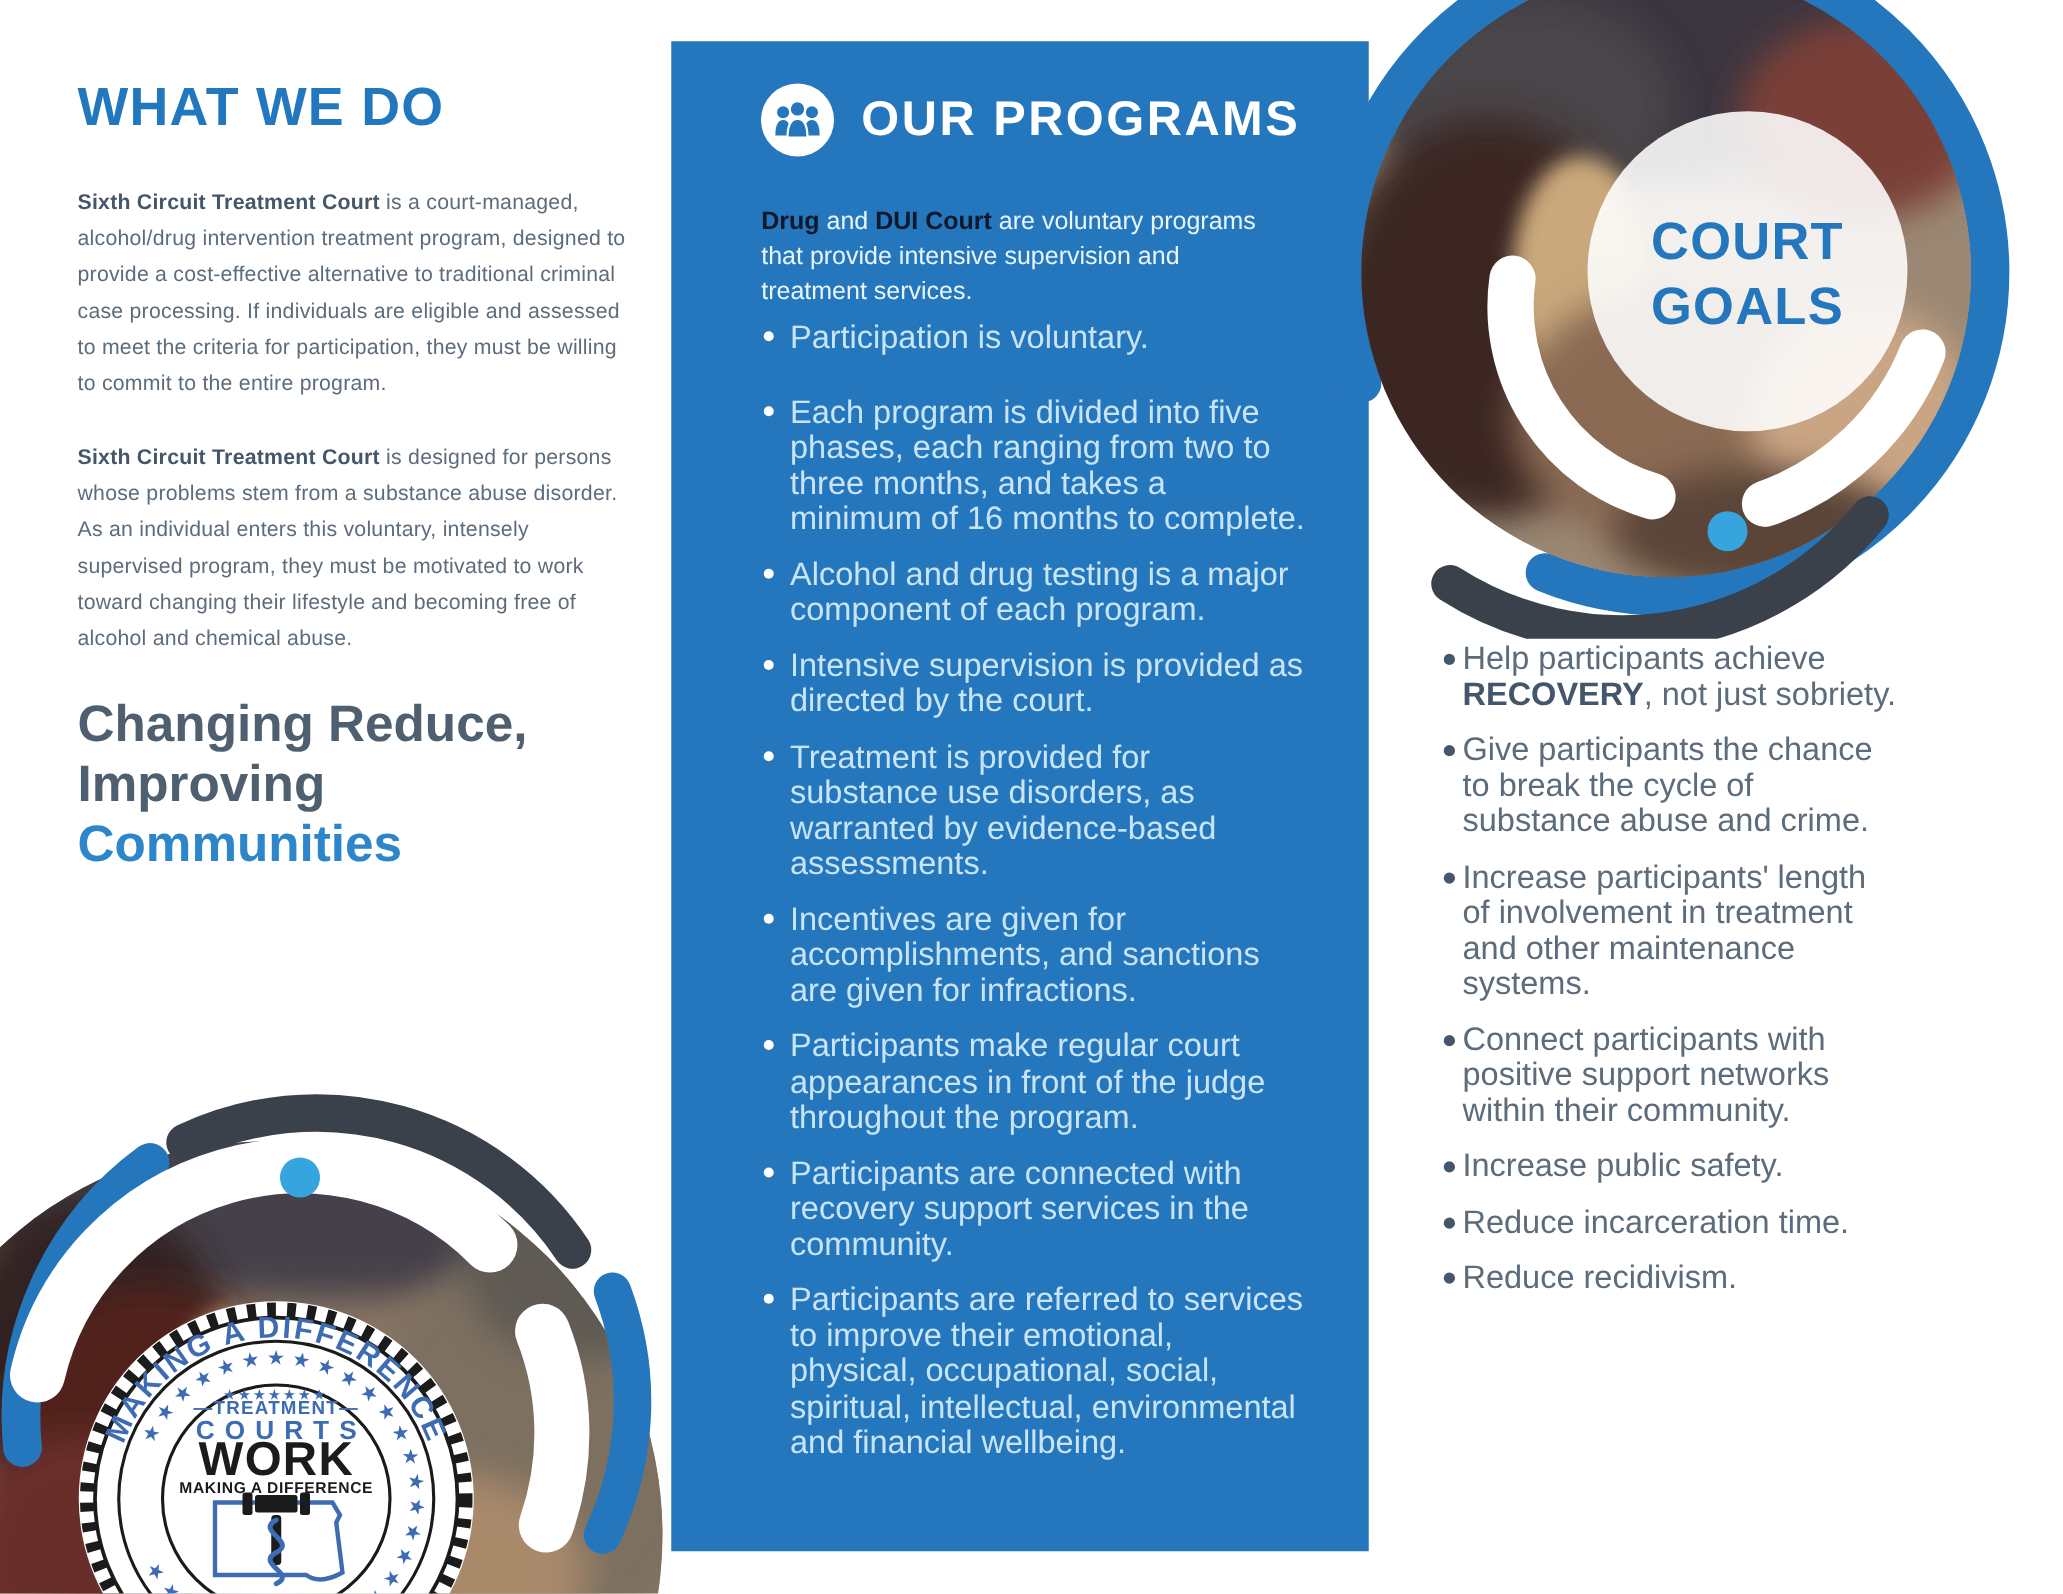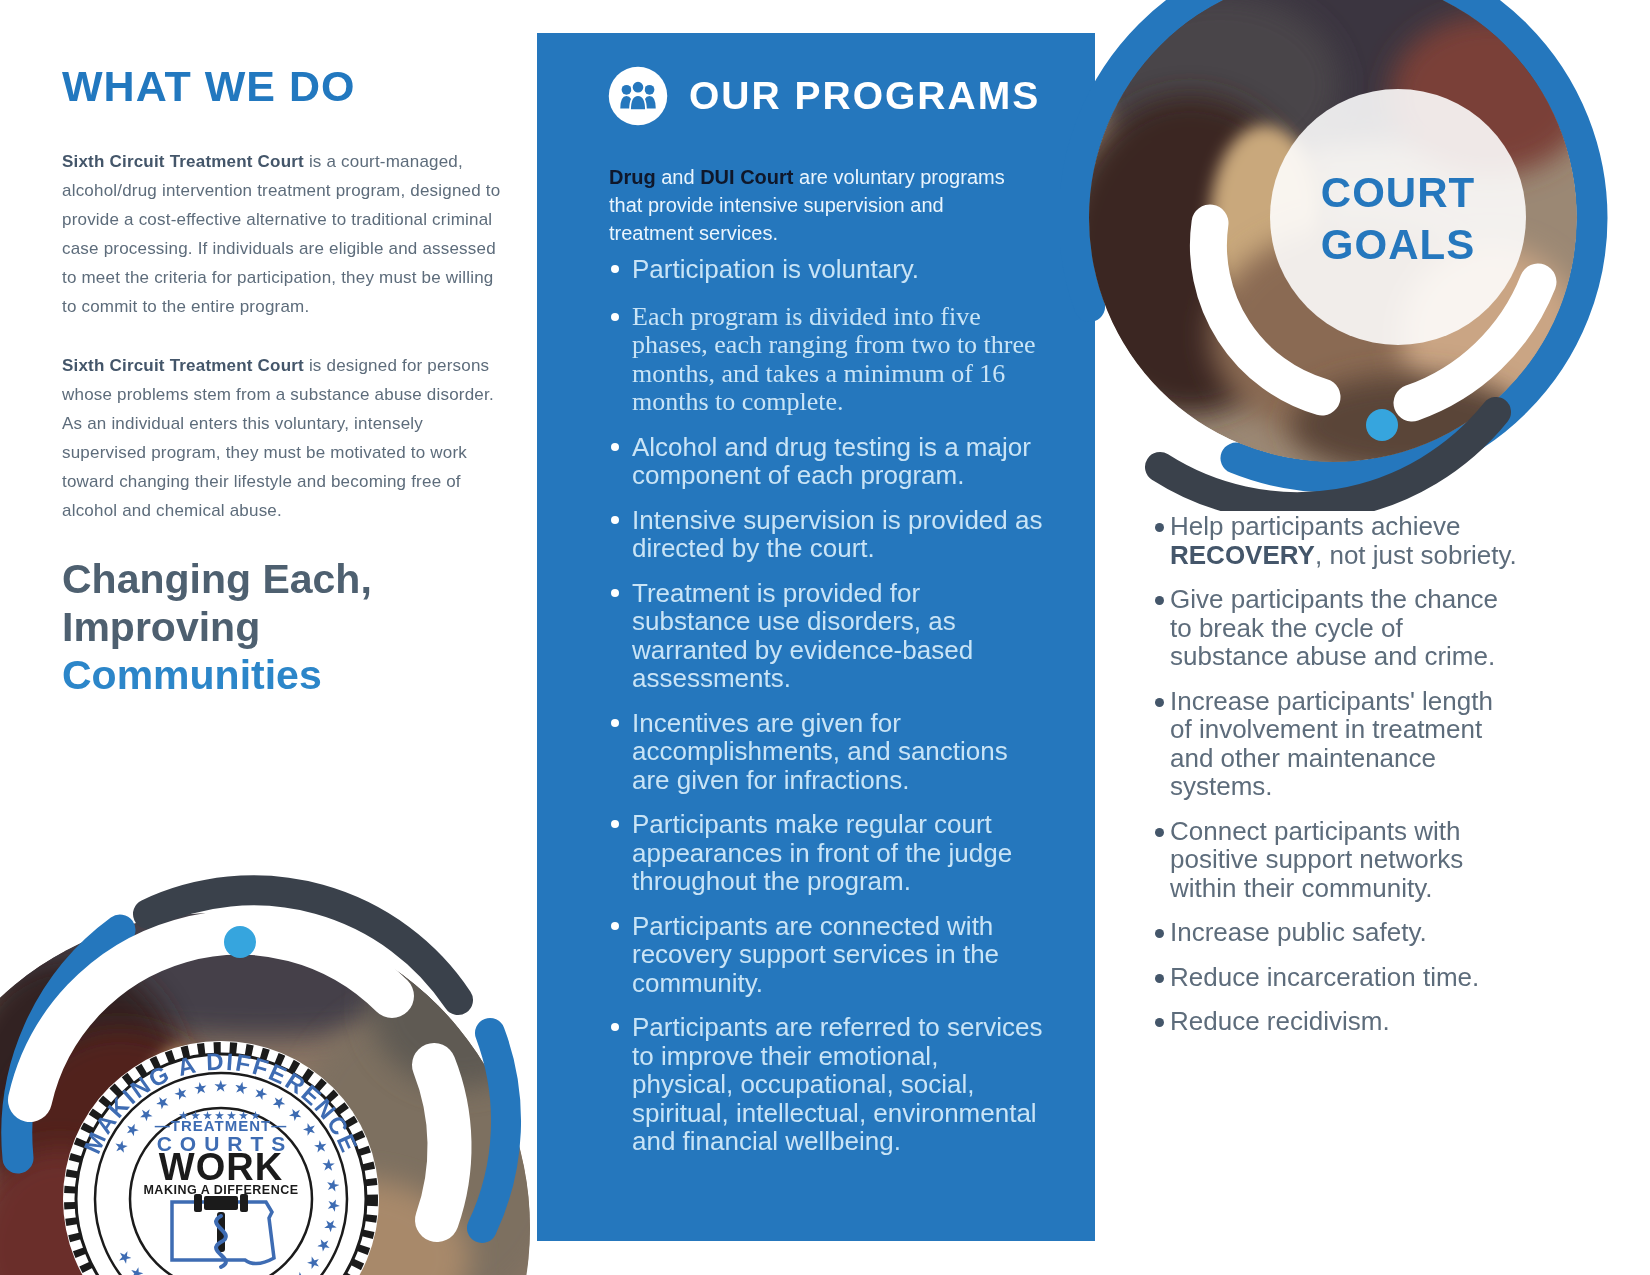--- a/index.html
+++ b/index.html
@@ -26,21 +26,21 @@
   .panel-title{font-size:39px;font-weight:800;color:#fff;letter-spacing:2px;}
   .panel-intro{position:absolute;left:72px;top:110px;width:402px;font-size:20px;line-height:28px;
                color:var(--panelTextBright);}
   .panel-intro b{color:#0f172a;font-weight:700;}
   ul.blist{list-style:none;margin:0;padding:0;}
   ul.blist li{position:relative;padding-left:23px;font-size:26px;line-height:28.5px;}
   .panel-bullets{position:absolute;left:72px;top:222px;width:436px;}
   .panel-bullets li{color:var(--panelText);margin-bottom:16px;}
   .panel-bullets li::before{content:"";position:absolute;left:2px;top:10px;width:8px;height:8px;
                             border-radius:50%;background:#fff;}
-  .panel-bullets li.gap-lg{margin-top:19px;font-family:Liberation Serif, serif;}
+  .panel-bullets li.gap-lg{margin-top:31px;}
 
   
   .goals-list{position:absolute;left:1147px;top:512px;width:381px;}
   .goals-list li{color:var(--body);margin-bottom:16px;padding-left:33px;line-height:29px;width:348px;}
   .goals-list li::before{content:"";position:absolute;left:8px;top:11px;width:9px;height:9px;
                          border-radius:50%;background:var(--bodyBold);}
   .goals-list b{color:var(--bodyBold);font-weight:700;}
 
   
   .gfx{position:absolute;}
@@ -55,21 +55,21 @@
 </head>
 <body>
 
 <div class="page">
 
   <div class="left-col">
     <h1 class="what-title">WHAT WE DO</h1>
     <p class="body-p"><b>Sixth Circuit Treatment Court</b><span> is a court-managed, alcohol/drug intervention treatment program, designed to provide a cost-effective alternative to traditional criminal case processing. If individuals are eligible and assessed to meet the criteria for participation, they must be willing to commit to the entire program.</span></p>
     <p class="body-p"><b>Sixth Circuit Treatment Court</b><span> is designed for persons whose problems stem from a substance abuse disorder. As an individual enters this voluntary, intensely supervised program, they must be motivated to work toward changing their lifestyle and becoming free of alcohol and chemical abuse.</span></p>
     <div class="tagline">
-      <span>Changing Each,</span><br>
+      <span>Changing Reduce,</span><br>
       <span>Improving</span><br>
       <span class="blue">Communities</span>
     </div>
   </div>
 
   <svg class="gfx" style="left:0;top:828px;" width="540" height="447" viewBox="0 0 540 447">
     <defs>
       <clipPath id="lphoto">
           <circle cx="215" cy="400" r="315"></circle>
         </clipPath>

